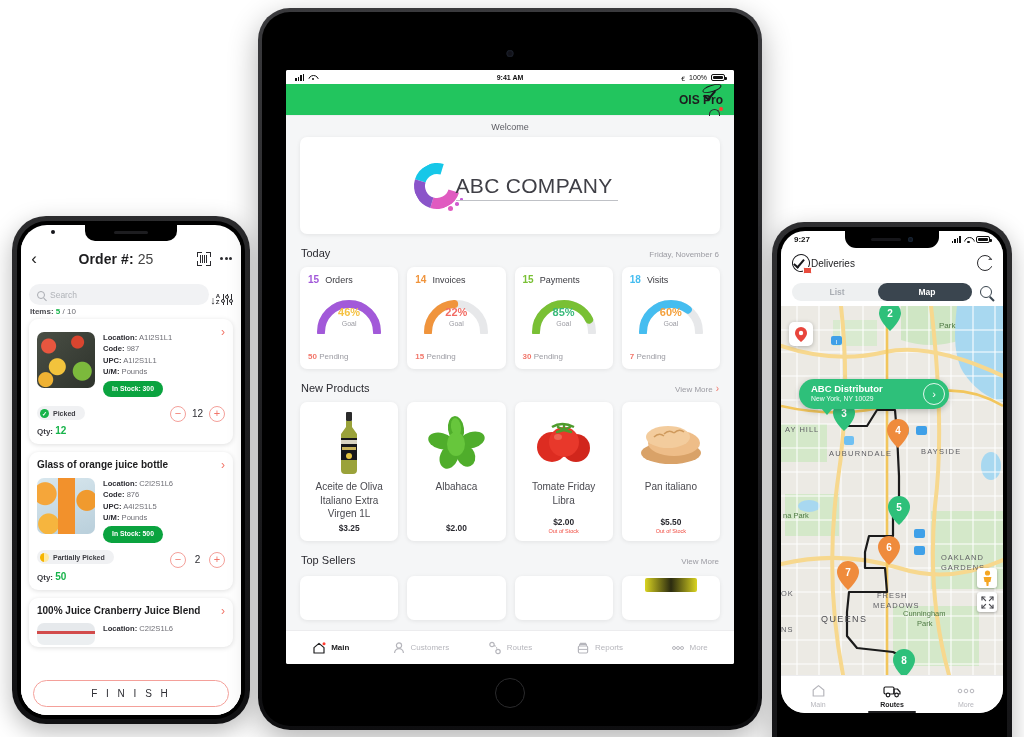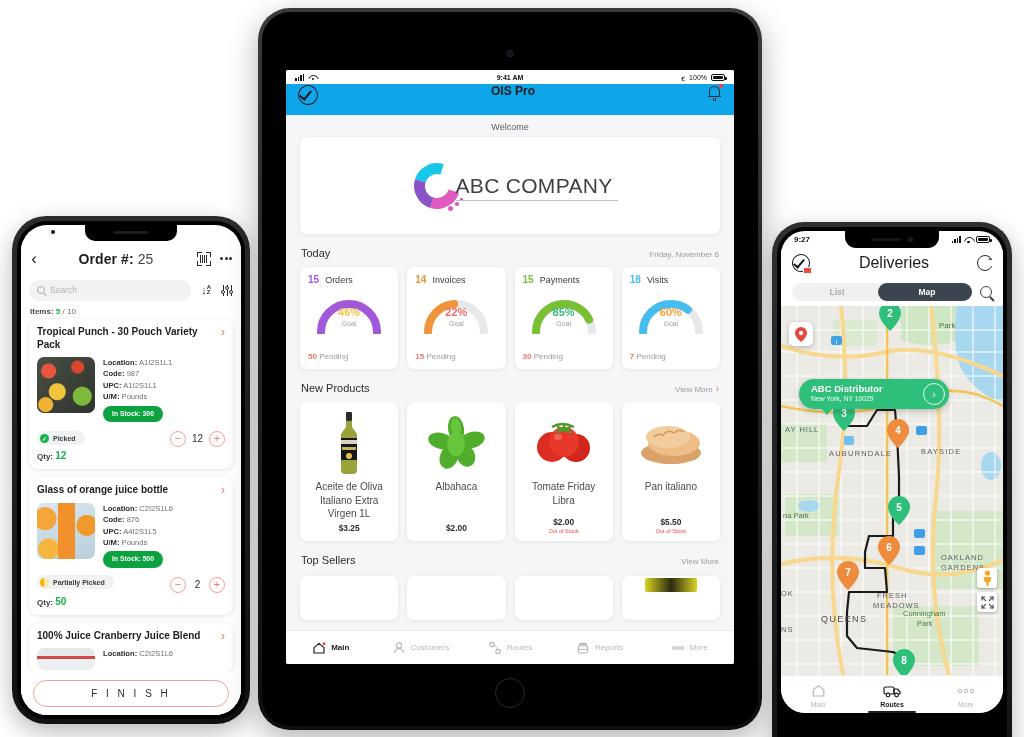--- a/index.html
+++ b/index.html
@@ -54,21 +54,21 @@
   .scan-ic i{position:absolute;width:5px;height:5px;border:1.4px solid #2b2b2f;}
   .scan-ic i:nth-child(1){left:0;top:0;border-right:0;border-bottom:0;}
   .scan-ic i:nth-child(2){right:0;top:0;border-left:0;border-bottom:0;}
   .scan-ic i:nth-child(3){left:0;bottom:0;border-right:0;border-top:0;}
   .scan-ic i:nth-child(4){right:0;bottom:0;border-left:0;border-top:0;}
   .scan-ic u{position:absolute;left:3px;top:3px;width:8px;height:8px;
     background:repeating-linear-gradient(90deg,#2b2b2f 0 1px,transparent 1px 2px);}
   .dots3 { display:flex; gap:1.5px; }
   .dots3 b { width:3px;height:3px;border-radius:50%;background:#2b2b2f;display:block;}
 
-  .pl-searchrow { position:absolute; left:0; top:50px; width:100%; height:30px; display:flex; align-items:center; padding:0 8px; gap:10px; background:#fff;}
+  .pl-searchrow { position:absolute; left:0; top:50px; width:100%; height:30px; display:flex; align-items:flex-end; padding:0 8px; gap:1px; background:#fff;}
   .pl-search { flex:1; height:21px; background:#f1f2f4; border-radius:11px; display:flex; align-items:center; padding:0 8px; gap:5px;}
   .mag { width:8px;height:8px;border:1.3px solid #a9acb2;border-radius:50%; position:relative; flex:0 0 auto;}
   .mag:after{content:"";position:absolute;right:-3px;bottom:-2.4px;width:4px;height:1.3px;background:#a9acb2;transform:rotate(45deg);}
   .pl-search span { font-size:8.5px; color:#b0b3b8; }
   .sort-ic { font-size:7px; color:#2b2b2f; display:flex; align-items:center; gap:0px; }
   .sort-ic .arr { font-size:11px; line-height:8px; }
   .sort-ic .az { display:flex; flex-direction:column; line-height:5.5px; font-size:6px; font-weight:700;}
   .filt-ic { width:12px;height:11px; position:relative;}
   .filt-ic .ln{position:absolute;width:1.2px;height:11px;background:#2b2b2f;}
   .filt-ic .ln:nth-child(1){left:2px;} .filt-ic .ln:nth-child(2){left:6px;} .filt-ic .ln:nth-child(3){left:10px;}
@@ -122,21 +122,21 @@
   .bars { display:flex; align-items:flex-end; gap:1px; height:7px;}
   .bars i { width:1.6px; background:#111; display:block;}
   .bars i:nth-child(1){height:2.5px;} .bars i:nth-child(2){height:4px;} .bars i:nth-child(3){height:5.5px;} .bars i:nth-child(4){height:7px;}
   .wifi { width:9px;height:7px; position:relative;}
   .wifi:before{content:"";position:absolute;left:0;top:1px;width:9px;height:9px;border:1.5px solid #111;border-radius:50%;clip-path:polygon(0 0,100% 0,100% 42%,0 42%);}
   .wifi:after{content:"";position:absolute;left:3.4px;top:4.6px;width:2.2px;height:2.2px;border-radius:50%;background:#111;}
   .batt { width:14px;height:7px;border:1px solid #111;border-radius:2px; position:relative; padding:1px;}
   .batt:after{content:"";position:absolute;right:-2.5px;top:2px;width:1.5px;height:3px;background:#111;border-radius:0 1px 1px 0;}
   .batt i{display:block;height:100%;width:100%;background:#111;border-radius:1px;}
 
-  .tnav { height:32px; background:#0ea5e9; display:flex; align-items:flex-start; padding:0 11px; border-bottom:1px solid #eceef0;}
+  .tnav { height:32px; background:#22c55e; display:flex; align-items:flex-end; padding:0 11px; border-bottom:1px solid #eceef0;flex-direction:column;}
   .tnav .title { flex:1; text-align:center; font-size:12px; font-weight:700; color:#1d1d1f;}
   .check-logo { width:22px;height:22px; position:relative;}
   .check-logo .ov { position:absolute; inset:1px; border:1.8px solid #18181c; border-radius:50%; transform:rotate(-18deg);}
   .check-logo .tk { position:absolute; left:5px; top:4px; width:7px; height:12px; border-right:2.4px solid #18181c; border-bottom:2.4px solid #18181c; transform:rotate(40deg);}
   .bell { width:16px;height:18px; position:relative;}
   .bell .b { position:absolute; left:2px; top:2px; width:11px; height:11px; border:1.4px solid #2a2a2e; border-radius:6px 6px 3px 3px; border-bottom:none;}
   .bell .b2 { position:absolute; left:1px; top:12px; width:13px; height:1.4px; background:#2a2a2e;}
   .bell .cl { position:absolute; left:6px; top:14px; width:3px; height:2.5px; border:1.4px solid #2a2a2e; border-top:none; border-radius:0 0 3px 3px;}
   .bell .dot { position:absolute; right:0px; top:0px; width:4px;height:4px;border-radius:50%;background:#ff3b30;}
 
@@ -201,21 +201,21 @@
   }
   #phone-right .bezel-inner { left:5px; top:5px; right:5px; bottom:5px; border-radius:28px; background:#000;}
   #phone-right .screen { left:9px; top:9px; width:222px; height:482px; border-radius:24px;}
   .pr-notch { position:absolute; left:50%; transform:translateX(-50%); top:0; width:94px; height:17px; background:#000; border-bottom-left-radius:11px; border-bottom-right-radius:11px; z-index:6; display:flex; align-items:center; justify-content:center; gap:7px;}
   .pr-notch .spk { width:30px;height:3px;border-radius:2px;background:#16161a;}
   .pr-notch .cam { width:5px;height:5px;border-radius:50%;background:#10141c; box-shadow: inset 0 0 2px #25415f;}
 
   .pr-status { position:absolute; left:0; top:0; width:100%; height:17px; display:flex; align-items:center; padding:0 13px; font-size:8px; font-weight:700; color:#111; z-index:4;}
   .pr-status .r { margin-left:auto; display:flex; align-items:center; gap:3px;}
   .pr-head { position:absolute; left:0; top:18px; width:100%; height:28px; display:flex; align-items:center; padding:0 10px; background:#fff;}
-  .pr-head .title { flex:1; text-align:center; font-size:16px; color:#1d1d1f;}
+  .pr-head .title { flex:1; text-align:left; font-size:10px; color:#1d1d1f;}
   .refresh { width:16px;height:16px;border:1.5px solid #2a2a2e;border-radius:50%; position:relative; clip-path: polygon(0 0,100% 0,100% 30%,62% 30%,62% 70%,100% 70%,100% 100%,0 100%);}
   .refresh:after{content:"";position:absolute;right:-1px;top:-1px;border:3px solid transparent;border-bottom-color:#2a2a2e;}
   .logo-sm { width:20px;height:20px;position:relative;}
   .logo-sm .ov { position:absolute; inset:1px; border:1.8px solid #18181c; border-radius:50%; transform:rotate(-18deg);}
   .logo-sm .tk { position:absolute; left:4.5px; top:3.5px; width:6px; height:11px; border-right:2.2px solid #18181c; border-bottom:2.2px solid #18181c; transform:rotate(40deg);}
   .logo-sm .tag { position:absolute; right:-1px; bottom:-1px; width:9px;height:7px;background:#e84c3d; border-radius:1.5px; border:1.3px solid #fff;}
 
   .seg-row { position:absolute; left:0; top:48px; width:100%; height:26px; display:flex; align-items:center; padding:0 11px; gap:8px; background:#fff; z-index:3;}
   .seg { flex:1; height:18px; background:#eef0f1; border-radius:9px; display:flex; align-items:center; position:relative;}
   .seg .o { flex:1; text-align:center; font-size:8.5px; color:#a9adb3; font-weight:700; z-index:2; line-height:18px;}
@@ -304,21 +304,20 @@
       <div class="pl-items">
         <span>Items:</span>
         <em>5</em>
         <i>/ 10</i>
       </div>
 
       <div class="pl-list">
 
         <div class="pcard">
           <span class="chev">›</span>
-          <h3>Tropical Punch - 30 Pouch Variety Pack</h3>
           <div class="pbody">
             <div class="pthumb" style="background:
                  radial-gradient(circle at 20% 25%, #e8563f 0 7px, transparent 8px),
                  radial-gradient(circle at 70% 18%, #d9452f 0 6px, transparent 7px),
                  radial-gradient(circle at 35% 62%, #f2c33c 0 8px, transparent 9px),
                  radial-gradient(circle at 78% 70%, #7cb93c 0 9px, transparent 10px),
                  radial-gradient(circle at 15% 85%, #efb233 0 7px, transparent 8px),
                  linear-gradient(135deg,#4a4f45,#2e332c)"></div>
             <div class="pinfo">
               <div><b>Location:</b> <span>A1I2S1L1</span></div>

